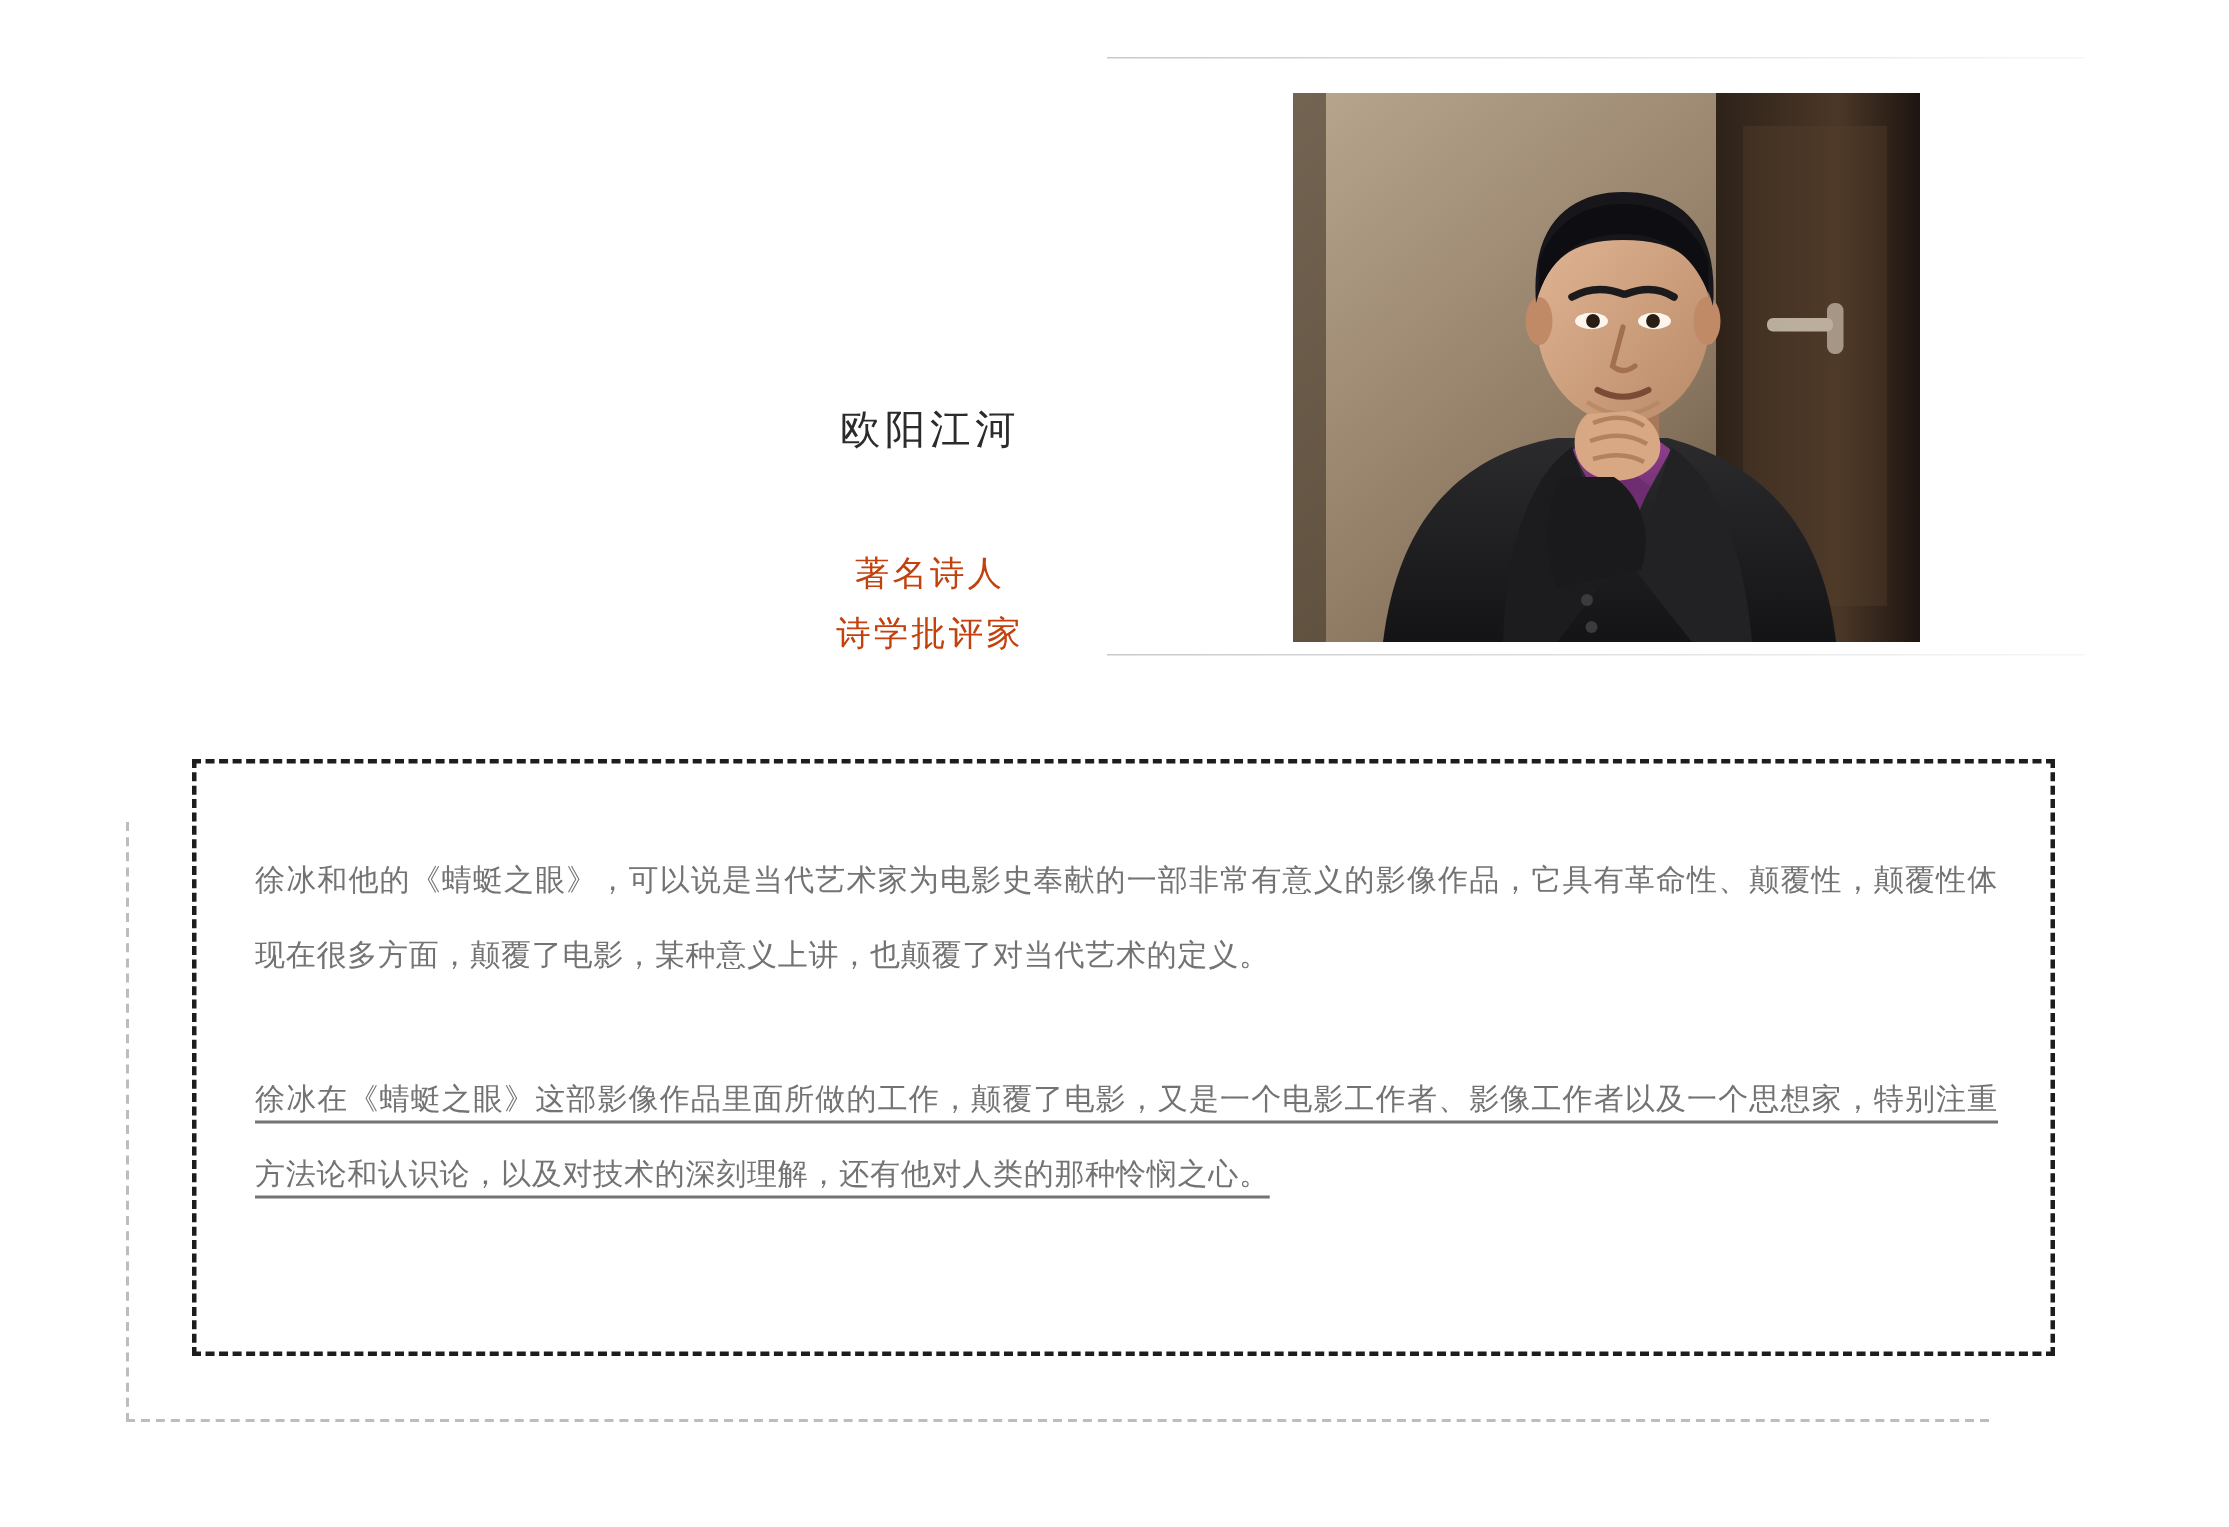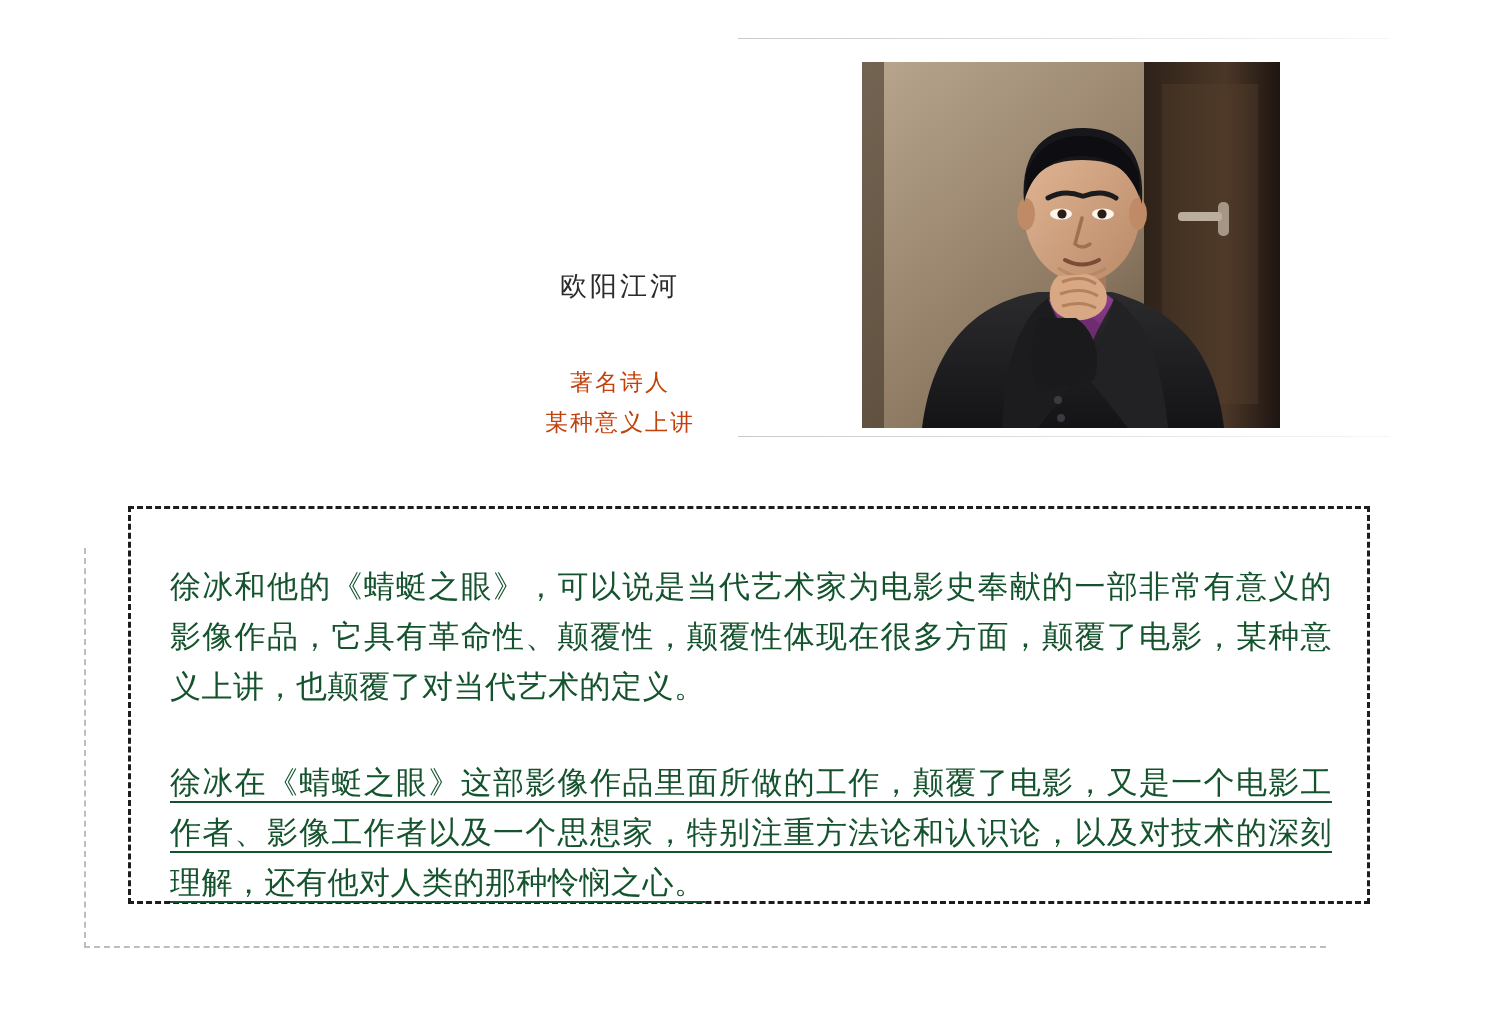--- a/index.html
+++ b/index.html
@@ -104,23 +104,23 @@
     border-left: 2px dashed #bdbdbd;
     border-bottom: 2px dashed #bdbdbd;
     box-sizing: border-box;
   }
 
   .quote-text {
     position: absolute;
     left: 86px;
     top: 56px;
     width: 1162px;
-    font-size: 31px;
+    font-size: 20px;
     line-height: 50px;
-    color: #14532d;
+    color: #737373;
     letter-spacing: 0.5px;
     text-align: justify;
   }
   .para + .para { margin-top: 46px; }
   .para.underlined {
     text-decoration: underline;
     text-underline-offset: 8px;
     text-decoration-thickness: 1.5px;
   }
 </style>
@@ -129,21 +129,21 @@
 
 <div class="profile">
 
   <div class="rule-top"></div>
   <div class="rule-bottom"></div>
 
   <div class="name">欧阳江河</div>
 
   <div class="role-lines">
     <div>著名诗人</div>
-    <div>某种意义上讲</div>
+    <div>诗学批评家</div>
   </div>
 
   <div class="portrait">
     <svg width="418" height="366" viewBox="0 0 418 366" xmlns="http://www.w3.org/2000/svg" role="img" aria-label="portrait">
       <defs>
         <linearGradient id="wallG" x1="0" y1="0" x2="1" y2="1">
           <stop offset="0%" stop-color="#b9a68f"></stop>
           <stop offset="55%" stop-color="#8e7a63"></stop>
           <stop offset="100%" stop-color="#4a3b2c"></stop>
         </linearGradient>

